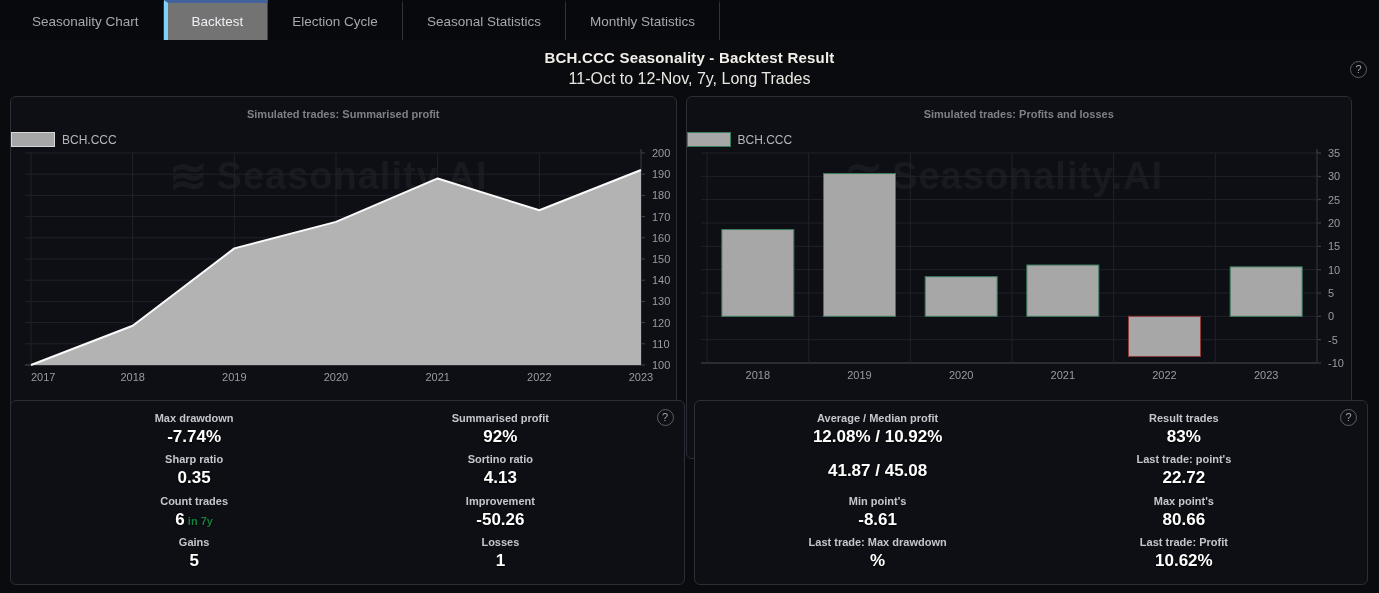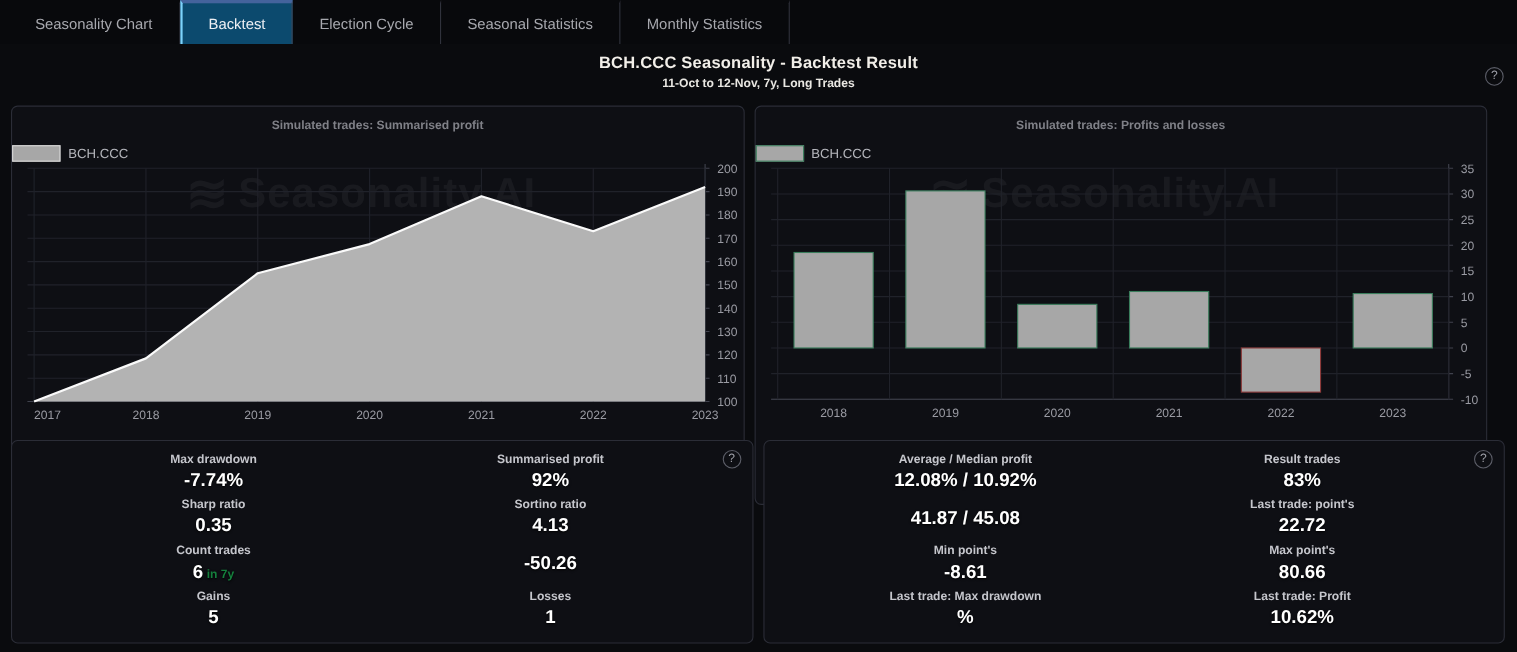--- a/index.html
+++ b/index.html
@@ -5,28 +5,28 @@
   * { margin:0; padding:0; box-sizing:border-box; }
   html,body { width:1379px; height:593px; background:#0a0b0e; overflow:hidden;
               font-family:"Liberation Sans", sans-serif; }
 
   
   .tabbar { position:absolute; top:0; left:0; right:0; height:40px;
             display:flex; padding-left:8px; background:#08090c; }
   .tab { height:40px; display:flex; align-items:center; padding:0 24px;
          color:#a7a8ae; font-size:13.5px; cursor:pointer;
          border-right:1px solid #30323c; border-top:3px solid transparent; }
-  .tab.active { background:#0c4a6e; color:#eef0f4;
-                border-left:2px solid #7dd3fc; border-right:1px solid #3b4558;
+  .tab.active { background:#737373; color:#eef0f4;
+                border-left:4px solid #7dd3fc; border-right:1px solid #3b4558;
                 border-top:3px solid #44639c; }
 
   
   .header { position:absolute; top:49px; left:0; width:100%; text-align:center; }
   .page-title { color:#f2efe9; font-size:15px; font-weight:bold; letter-spacing:.2px; }
-  .page-subtitle { color:#e9e7e2; font-size:11px; font-weight:bold; margin-top:4px; }
+  .page-subtitle { color:#e9e7e2; font-size:16px; font-weight:normal; margin-top:4px; }
   .help-circle { width:17px; height:17px; border:1px solid #5c5e68; border-radius:50%;
                  color:#9fa1a9; font-size:11px; line-height:15px; text-align:center;
                  cursor:pointer; }
   .page-help { position:absolute; top:61px; right:12px; }
 
   
   .charts-row { position:absolute; top:96px; left:10px; right:27px; height:363px;
                 display:flex; gap:9px; }
   .stats-row  { position:absolute; top:400px; left:10px; right:11px; height:185px;
                 display:flex; gap:9px; }
@@ -236,20 +236,21 @@
   </div>
         <div class="stat">
     <div class="stat-label">Sortino ratio</div>
     <div class="stat-value"><span class="v">4.13</span><span class="sfx"></span></div>
   </div>
         <div class="stat">
     <div class="stat-label">Count trades</div>
     <div class="stat-value"><span class="v">6</span><span class="sfx"> in 7y</span></div>
   </div>
         <div class="stat">
+    <div class="stat-label">Improvement</div>
     <div class="stat-value"><span class="v">-50.26</span><span class="sfx"></span></div>
   </div>
         <div class="stat">
     <div class="stat-label">Gains</div>
     <div class="stat-value"><span class="v">5</span><span class="sfx"></span></div>
   </div>
         <div class="stat">
     <div class="stat-label">Losses</div>
     <div class="stat-value"><span class="v">1</span><span class="sfx"></span></div>
   </div>

